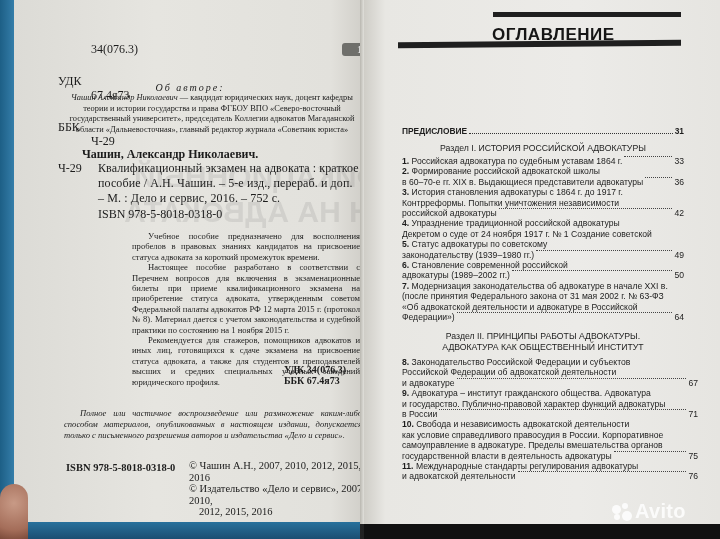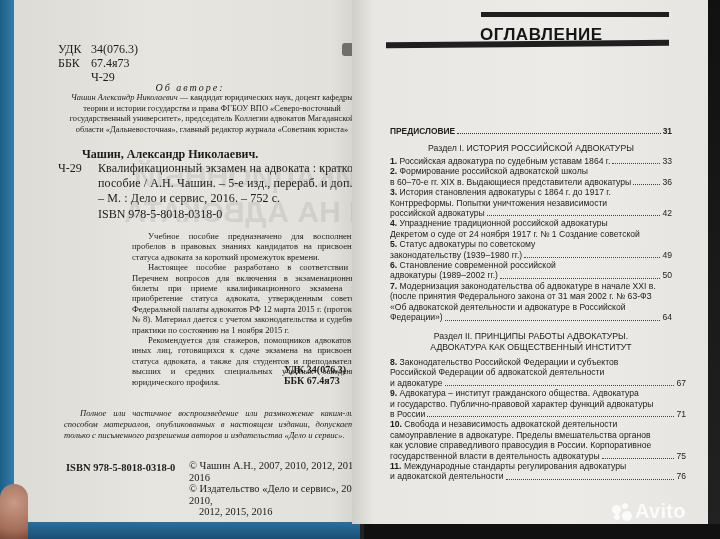--- a/index.html
+++ b/index.html
@@ -6,32 +6,32 @@
   html, body { width: 720px; height: 539px; overflow: hidden; background: #1a1c1f; }
   .scene { position: relative; width: 720px; height: 539px; background: linear-gradient(180deg,#111 0%,#222 100%); overflow: hidden; }
   .cover-left { position: absolute; left: 0; top: 0; width: 30px; height: 539px; background: linear-gradient(90deg,#1d5f86 0%,#3b86b3 60%,#2a6f98 100%); }
   .cover-bottom { position: absolute; left: 0; top: 518px; width: 360px; height: 21px; background: linear-gradient(180deg,#2b79a6,#1b4e72); }
   .page-left {
     position: absolute; left: 14px; top: 0; width: 352px; height: 522px;
     background: linear-gradient(90deg,#dcdbd6 0%,#e6e5e0 40%,#e2e1dc 90%,#cfcdc7 100%);
     font-family: "Liberation Serif","DejaVu Serif",serif; color: #1c1c1c;
   }
   .page-right {
-    position: absolute; left: 352px; top: 0; width: 356px; height: 524px;
+    position: absolute; left: 364px; top: 0; width: 356px; height: 524px;
     background: linear-gradient(90deg,#cfcdc7 0%,#e8e7e3 6%,#ecebe8 60%,#e6e5e1 100%);
     font-family: "Liberation Sans","DejaVu Sans",sans-serif; color: #1d1d1d;
   }
   .spine { position: absolute; left: 360px; top: 0; width: 8px; height: 524px; background: linear-gradient(90deg,#b9b7b0,#e1e0db,#c3c1bb); }
   .bottom-strip { position: absolute; left: 364px; top: 524px; width: 356px; height: 15px; background: #111; }
   .finger { position: absolute; left: 0; top: 484px; width: 28px; height: 55px; border-radius: 14px 14px 0 0; background: radial-gradient(circle at 50% 35%,#c89a86 0%,#a46d59 70%,#7b4a3a 100%); }
 
   
   .classif { position: absolute; left: 44px; top: 42px; font-size: 12px; line-height: 14px; }
   .classif .row { display: flex; }
-  .classif .k { width: 30px; }
+  .classif .k { width: 30px; margin-top: 32px; }
   .age-badge { position: absolute; left: 328px; top: 43px; font-size: 10px; background: #6f6f6b; color: #ececec; border-radius: 3px; padding: 1px 15px; font-family: "Liberation Serif",serif; }
   .about-title { position: absolute; left: 0; width: 352px; top: 82px; text-align: center; font-size: 10px; letter-spacing: 2px; font-style: italic; }
   .about-text { position: absolute; left: 48px; width: 300px; top: 93px; font-size: 8.4px; line-height: 10.6px; text-align: center; }
   .about-text i { }
   .author-head { position: absolute; left: 68px; top: 147px; font-size: 12px; font-weight: bold; }
   .biblio-code { position: absolute; left: 44px; top: 161px; font-size: 12px; }
   .biblio { position: absolute; left: 84px; width: 262px; top: 161px; font-size: 12px; line-height: 15px; letter-spacing: 0.1px; }
   .isbn-main { position: absolute; left: 84px; top: 207px; font-size: 12px; }
   .ghost { position: absolute; color: rgba(90,90,90,0.13); font-family: "Liberation Sans",sans-serif; font-size: 30px; transform: scaleX(-1); white-space: nowrap; font-weight: bold; }
   .annot { position: absolute; left: 84px; width: 262px; top: 231px; font-size: 8.6px; line-height: 10.4px; text-align: justify; }
@@ -51,21 +51,21 @@
   .toc-entry { display: flex; align-items: baseline; }
   .toc-entry .t { white-space: nowrap; }
   .toc-entry .dots { flex: 1; border-bottom: 1px dotted #333; margin: 0 2px 2px 2px; }
   .toc-entry .p { white-space: nowrap; }
   .num { font-weight: bold; }
   .preface { top: 126px; font-weight: bold; font-size: 8.4px; }
   .section-head { position: absolute; left: 38px; width: 282px; text-align: center; font-weight: normal; font-size: 8.7px; line-height: 11px; }
   .items { position: absolute; left: 38px; width: 300px; font-size: 8.6px; line-height: 10.4px; }
   .items .item { margin-bottom: 0; }
   .items .line { white-space: nowrap; }
-  .items .last { display: flex; align-items: flex-end; }
+  .items .last { display: flex; align-items: flex-start; }
   .items .last .t { white-space: nowrap; }
   .items .last .dots { flex: 1; border-bottom: 1px dotted #444; margin: 0 2px 2px 2px; }
   .avito { position: absolute; left: 612px; top: 500px; font-family: "Liberation Sans",sans-serif; font-size: 20px; color: rgba(255,255,255,0.82); font-weight: bold; letter-spacing: 0.3px; display: flex; align-items: center; gap: 3px; }
   .avito .dots-logo { position: relative; width: 20px; height: 18px; }
   .avito .dots-logo span { position: absolute; border-radius: 50%; background: rgba(255,255,255,0.82); }
 </style>
 </head>
 <body>
 
 <div class="scene">
@@ -209,22 +209,22 @@
           <div class="line"><span class="t"><span class="num">9.</span> <span>Адвокатура – институт гражданского общества. Адвокатура</span></span></div>
           <div class="line"><span class="t"><span>и государство. Публично-правовой характер функций адвокатуры</span></span></div>
           <div class="last">
             <span class="t"><span>в России</span></span>
             <span class="dots"></span>
             <span class="p">71</span>
           </div>
         </div>
         <div class="item">
           <div class="line"><span class="t"><span class="num">10.</span> <span>Свобода и независимость адвокатской деятельности</span></span></div>
+          <div class="line"><span class="t"><span>как условие справедливого правосудия в России. Корпоративное</span></span></div>
           <div class="line"><span class="t"><span>самоуправление в адвокатуре. Пределы вмешательства органов</span></span></div>
-          <div class="line"><span class="t"><span>как условие справедливого правосудия в России. Корпоративное</span></span></div>
           <div class="last">
             <span class="t"><span>государственной власти в деятельность адвокатуры</span></span>
             <span class="dots"></span>
             <span class="p">75</span>
           </div>
         </div>
         <div class="item">
           <div class="line"><span class="t"><span class="num">11.</span> <span>Международные стандарты регулирования адвокатуры</span></span></div>
           <div class="last">
             <span class="t"><span>и адвокатской деятельности</span></span>

